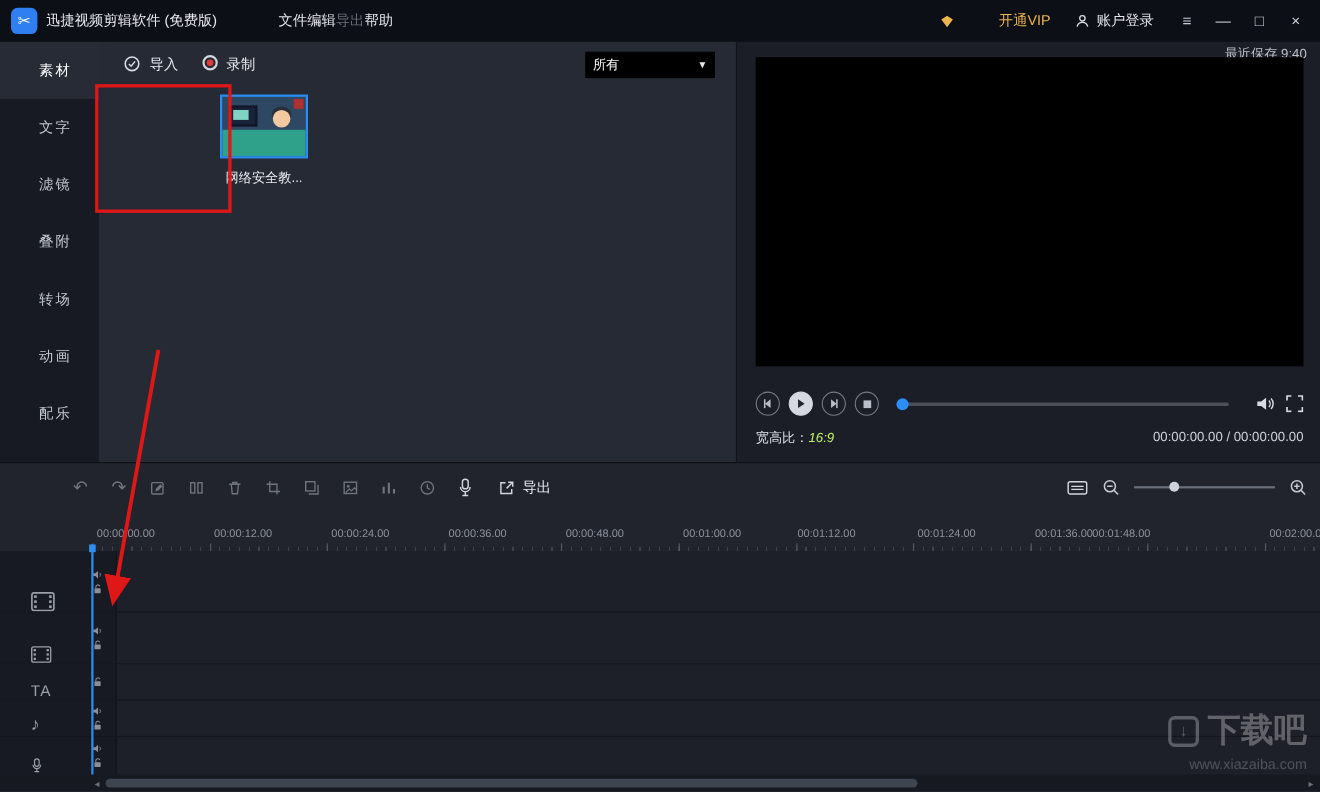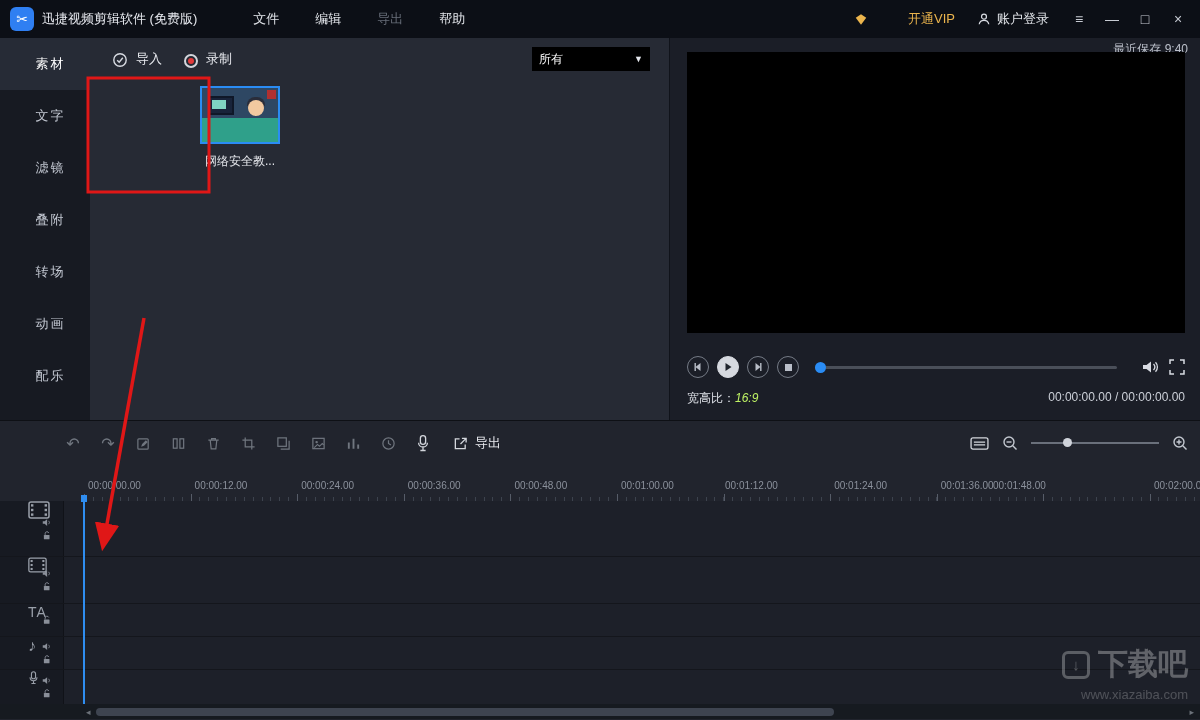--- a/index.html
+++ b/index.html
@@ -3,39 +3,39 @@
 <meta charset="utf-8">
 <style>
   * { margin:0; padding:0; box-sizing:border-box; }
   html,body { width:1200px; height:720px; background:#0c0f16; font-family:"Liberation Sans",sans-serif; }
   #app { position:relative; width:1200px; height:720px; overflow:hidden; background:#21242d; }
 
   
   .titlebar { position:absolute; left:0; top:0; width:1200px; height:38px; background:#0c0f16; display:flex; align-items:center; z-index:5; }
   .logo { width:24px; height:24px; margin-left:10px; background:#2f7ff2; border-radius:6px; color:#fff; font-size:14px; display:flex; align-items:center; justify-content:center; }
   .app-title { color:#e7e9ef; font-size:13px; margin-left:8px; }
-  .menus { display:flex; gap:36px; margin-left:56px;text-align:center; }
+  .menus { display:flex; margin-left:56px;text-align:center; }
   .menu { color:#e2e5ea; font-size:13px; }
   .menu.disabled { color:#676d78; }
   .tb-right { margin-left:auto; display:flex; align-items:center; gap:22px; margin-right:14px; }
   .tb-chip { display:flex; align-items:center; gap:6px; font-size:13px; }
   .vip { color:#ecb54d;gap:40px; }
   .login { color:#e2e5ea; }
   .winbtns { display:flex; gap:17px; color:#c7cbd3; font-size:14px; align-items:center; }
   .winbtn { width:16px; text-align:center; }
 
   
   .sidebar { position:absolute; left:0; top:38px; width:102px; height:382px; background:#171a22; border-right:1px solid #10131a; }
   .side-item { height:52px; display:flex; align-items:center; justify-content:center; color:#c2c7d1; font-size:13px; letter-spacing:2px; }
   .side-item.active { background:#262b36; color:#ffffff; }
 
   
   .media-panel { position:absolute; left:90px; top:38px; width:580px; height:382px; background:#262a34; border-right:1px solid #10131a; }
   .media-toolbar { position:relative; height:42px; display:flex; align-items:center; }
-  .mt-btn { display:flex; align-items:flex-end; gap:8px; color:#e8eaef; font-size:13px; margin-left:22px; }
+  .mt-btn { display:flex; align-items:flex-start; gap:8px; color:#e8eaef; font-size:13px; margin-left:22px; }
   .rec-dot { width:14px; height:14px; border:2px solid #d3d6dc; border-radius:50%; position:relative; }
   .rec-dot::after { content:""; position:absolute; left:2px; top:2px; width:6px; height:6px; border-radius:50%; background:#e23b3b; }
   .filter-select { position:absolute; right:19px; top:9px; width:118px; height:24px; background:#000; color:#fff; font-size:12px; display:flex; align-items:center; justify-content:space-between; padding:0 7px; }
   .filter-caret { font-size:9px; color:#e5e8ee; }
 
   .media-item { position:absolute; left:95px; top:48px; width:110px; }
   .thumb { width:80px; height:58px; margin:0 auto; border:2px solid #2a8cf4; background:#2e4763; position:relative; overflow:hidden; }
   .th-desk { position:absolute; left:0; bottom:0; width:100%; height:24px; background:#2fa08a; }
   .th-monitor { position:absolute; left:6px; top:8px; width:26px; height:19px; background:#18233a; border:2px solid #0f1728; }
   .th-screen { position:absolute; left:10px; top:12px; width:14px; height:9px; background:#7fd3c2; }
@@ -69,21 +69,21 @@
   .zoom-knob { position:absolute; left:32px; top:-4px; width:9px; height:9px; border-radius:50%; background:#cfd3da; }
 
   .ruler { position:absolute; left:0; top:44px; width:1200px; height:36px; }
   .tick-label { position:absolute; bottom:10px; color:#8b919c; font-size:10px; white-space:nowrap; }
   .tick-mark { position:absolute; bottom:0; width:1px; height:7px; background:#565c68; }
   .minor-ticks { position:absolute; left:84px; right:0; bottom:0; height:4px;
     background:repeating-linear-gradient(to right,#3d434e 0 1px,transparent 1px 8.88px); }
 
   .tracks { position:absolute; left:0; top:80px; width:1200px; height:203px; }
   .track { position:relative; width:100%; border-bottom:1px solid #14161c; background:#1d2029; display:flex; }
-  .track-head { width:64px; background:#171a22; border-right:1px solid #101218; position:relative; display:flex; align-items:flex-start; padding-left:28px; color:#9aa0aa; }
+  .track-head { width:106px; background:#171a22; border-right:1px solid #101218; position:relative; display:flex; align-items:flex-end; padding-left:28px; color:#9aa0aa; }
   .t-minis { position:absolute; right:11px; top:50%; transform:translateY(-50%); display:flex; flex-direction:column; gap:3px; align-items:center; }
   .track-lane { flex:1; }
   .ta-glyph { font-size:14px; color:#9aa0aa; letter-spacing:1px; }
   .note-glyph { font-size:16px; color:#9aa0aa; }
 
   .playhead { position:absolute; left:83px; top:74px; width:2px; height:209px; background:#2f8df0; z-index:3; }
   .playhead::before { content:""; position:absolute; left:-2px; top:0; width:6px; height:7px; background:#2f8df0; }
 
   .hscroll { position:absolute; left:0; top:283px; width:1200px; height:15px; background:#161a20; display:flex; align-items:center; }
   .h-arrow { color:#6b7179; font-size:9px; }

